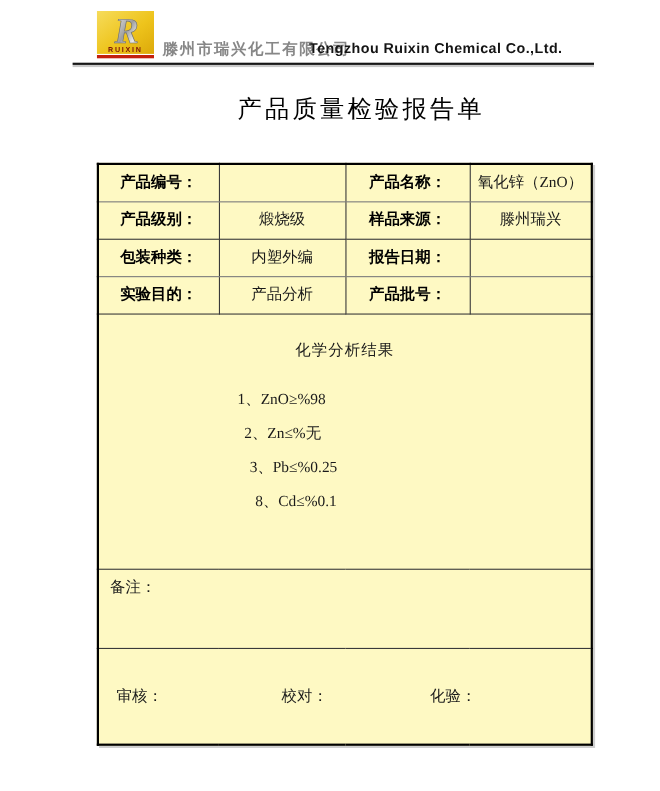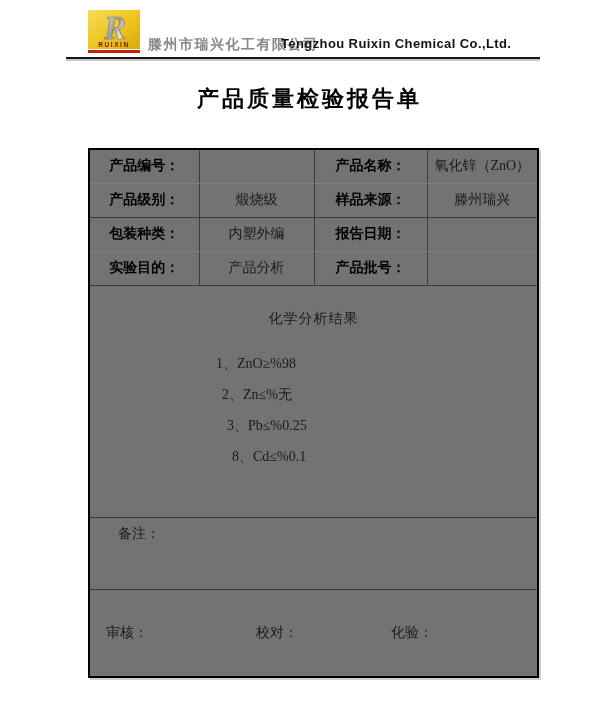--- a/index.html
+++ b/index.html
@@ -22,31 +22,31 @@
     font-size:13px; font-weight:bold; letter-spacing:0.4px; color:#141414;
     font-family:"Liberation Sans", sans-serif;
   }
   .header-rule {
     position:absolute; left:66px; top:57px; width:474px; height:2px;
     background:#161616; box-shadow:0 2px 0 #c9c9c9;
   }
 
   
   .doc-title {
-    position:absolute; left:85px; top:84px; width:449px;
-    text-align:center; font-size:22px; font-weight:bold;
+    position:absolute; left:104px; top:84px; width:449px;
+    text-align:center; font-size:22px; font-weight:normal;
     letter-spacing:3px; color:#000;
   }
 
   
   table.report {
     position:absolute; left:88px; top:148px;
     width:449px; border-collapse:collapse; table-layout:fixed;
     border:2px solid #000; box-shadow:2px 2px 0 #cfcfcf;
-    background:#737373;
+    background:#fef9c3;
   }
   table.report td { border:1px solid #3a3a3a; }
   td.lbl {
     height:34px; text-align:center; vertical-align:middle;
     font-weight:bold; font-size:14px; color:#000;
     font-family:"Liberation Sans", sans-serif;
   }
   td.val {
     height:34px; text-align:center; vertical-align:middle;
     font-weight:normal; font-size:14px; color:#1a1a1a;
@@ -66,21 +66,21 @@
     font-family:"Liberation Serif", serif; font-size:14px; color:#1a1a1a;
   }
   .analysis-item { display:flex; justify-content:flex-start; line-height:18px; margin-bottom:13px; }
   .analysis-item:nth-child(2) .an-name { padding-left:6px; }
   .analysis-item:nth-child(3) .an-name { padding-left:11px; }
   .analysis-item:nth-child(4) .an-name { padding-left:16px; }
 
   
   td.remark-cell {
     height:72px; vertical-align:top; text-align:left;
-    padding:7px 28px; font-family:"Liberation Serif", serif;
+    padding:7px 10px; font-family:"Liberation Serif", serif;
     font-size:14px; color:#1a1a1a; border-top:2px solid #000;
   }
 
   
   td.sign-cell { height:88px; vertical-align:middle; border-top:1.5px solid #000; }
   .sign-row {
     display:flex; align-items:center; padding-left:16px;
     font-family:"Liberation Serif", serif; font-size:14px; color:#1a1a1a;
   }
   .sign-review  { margin-right:108px; }

